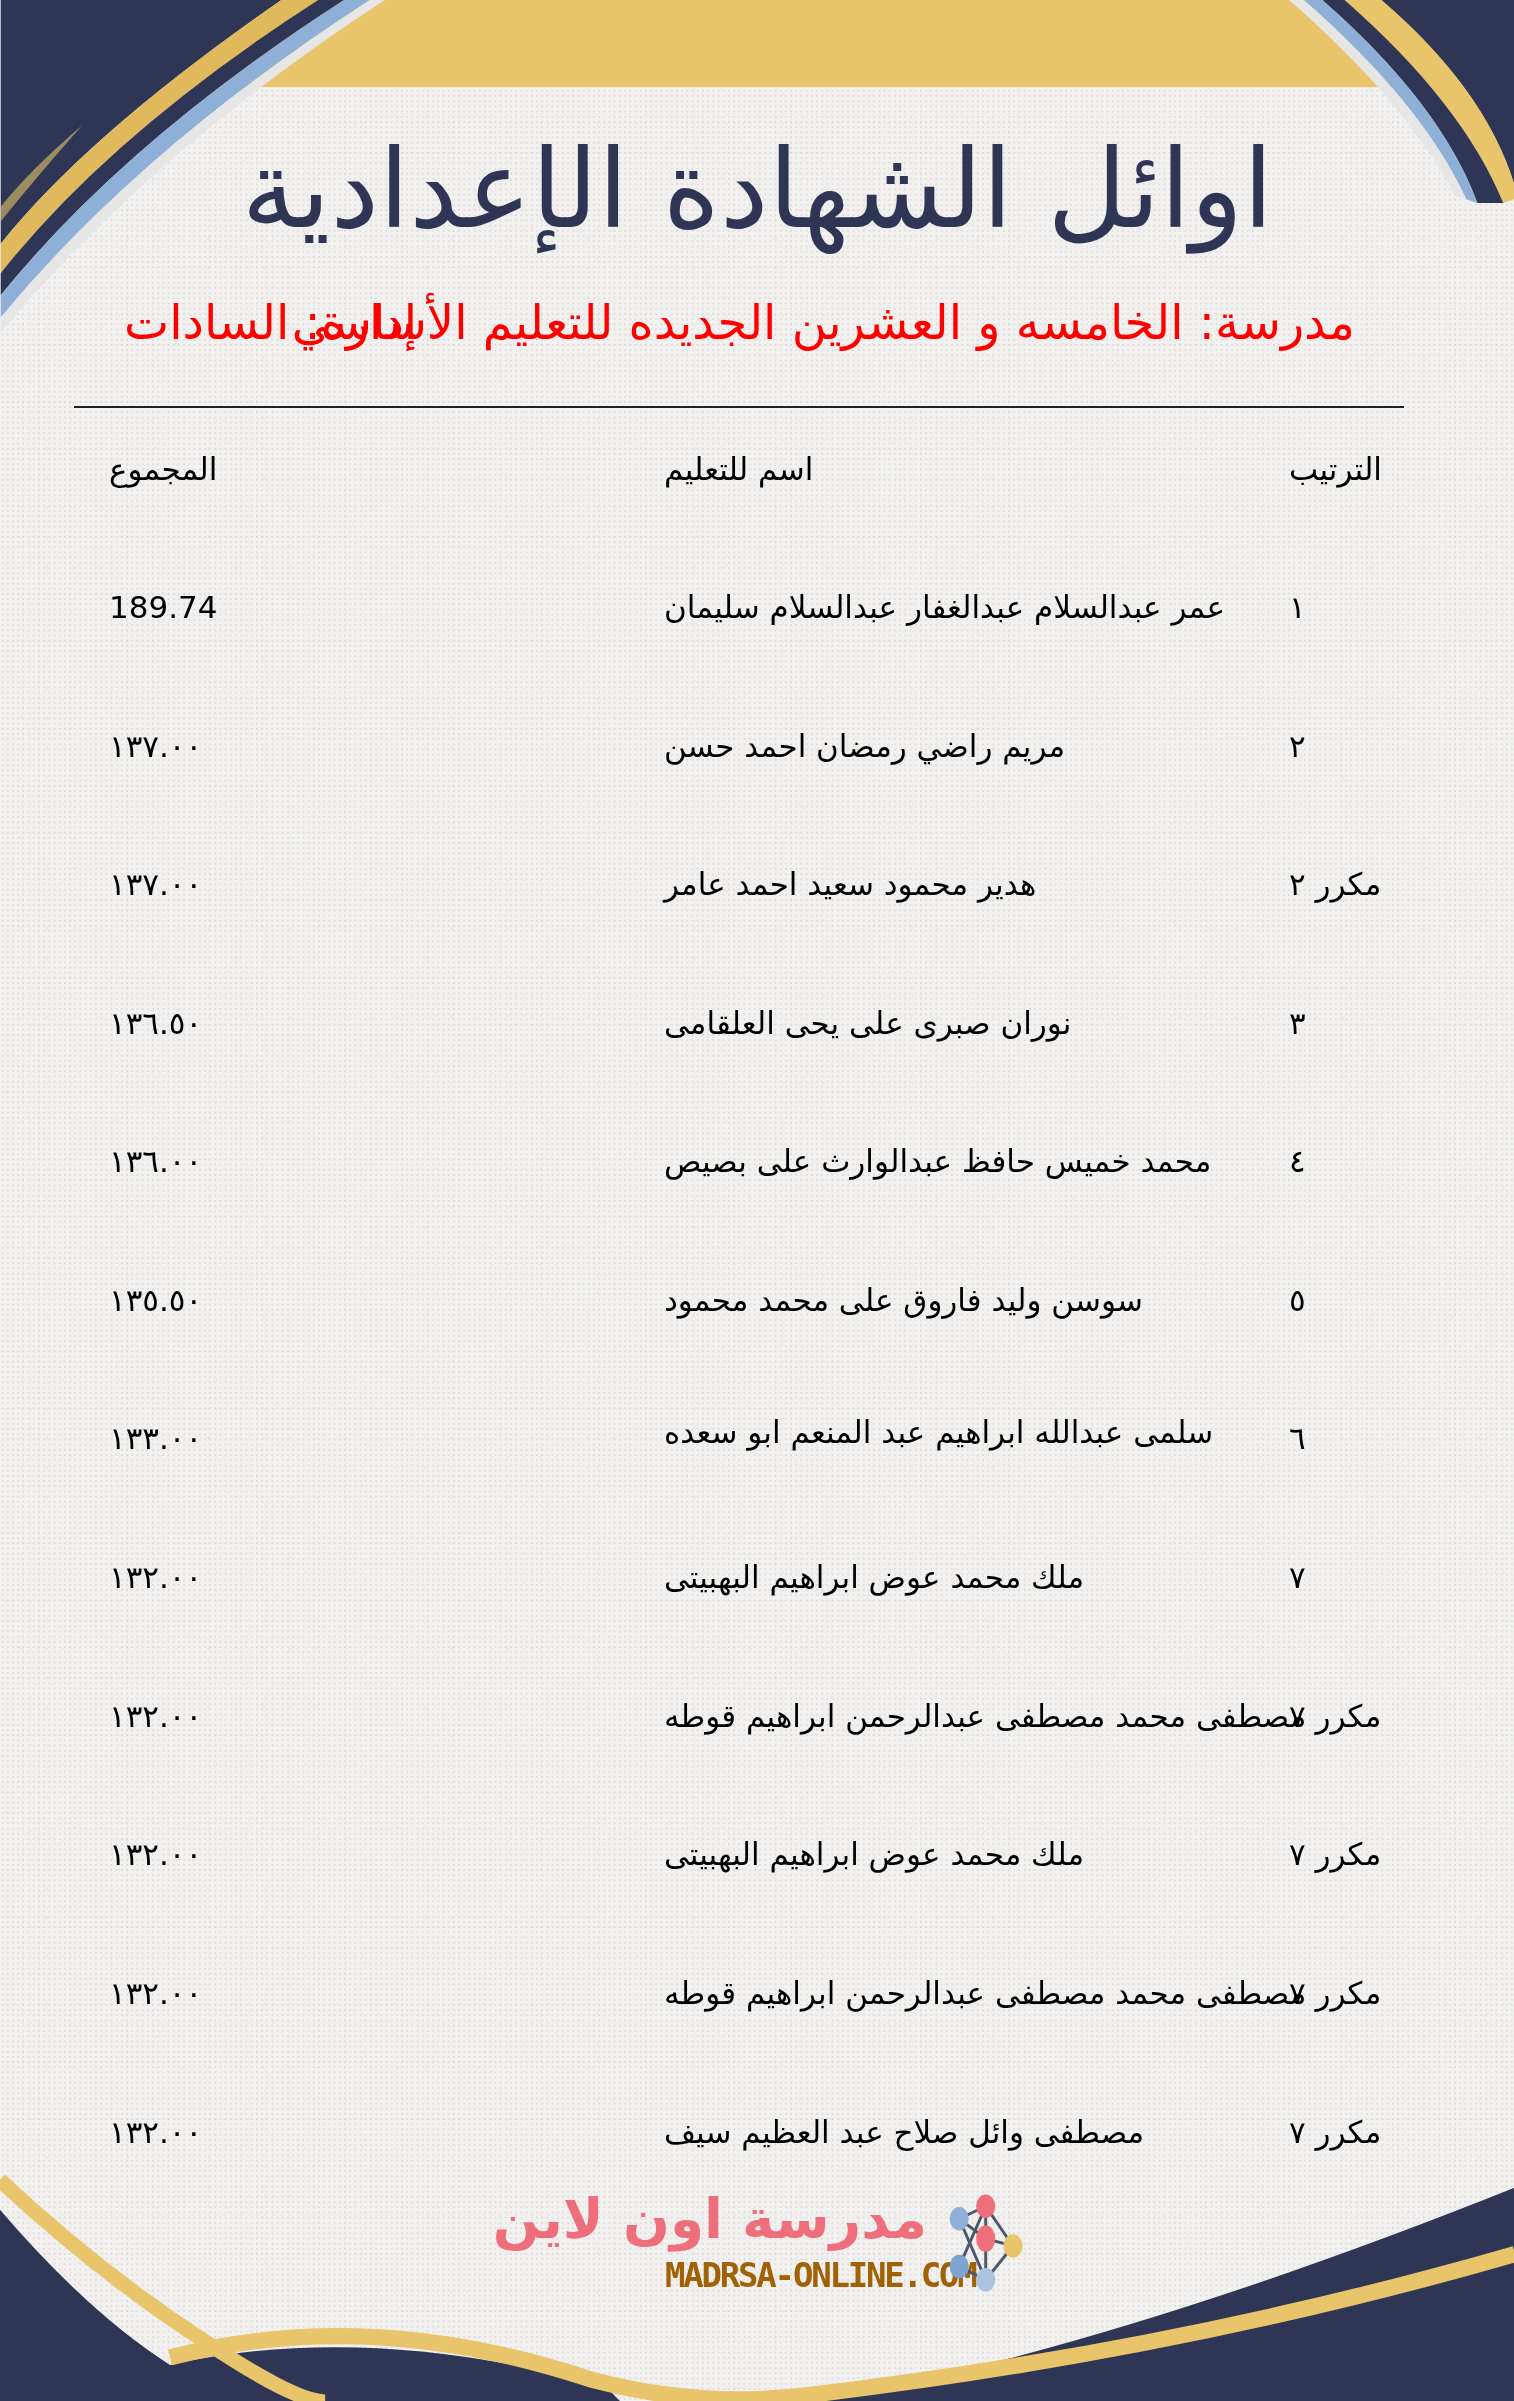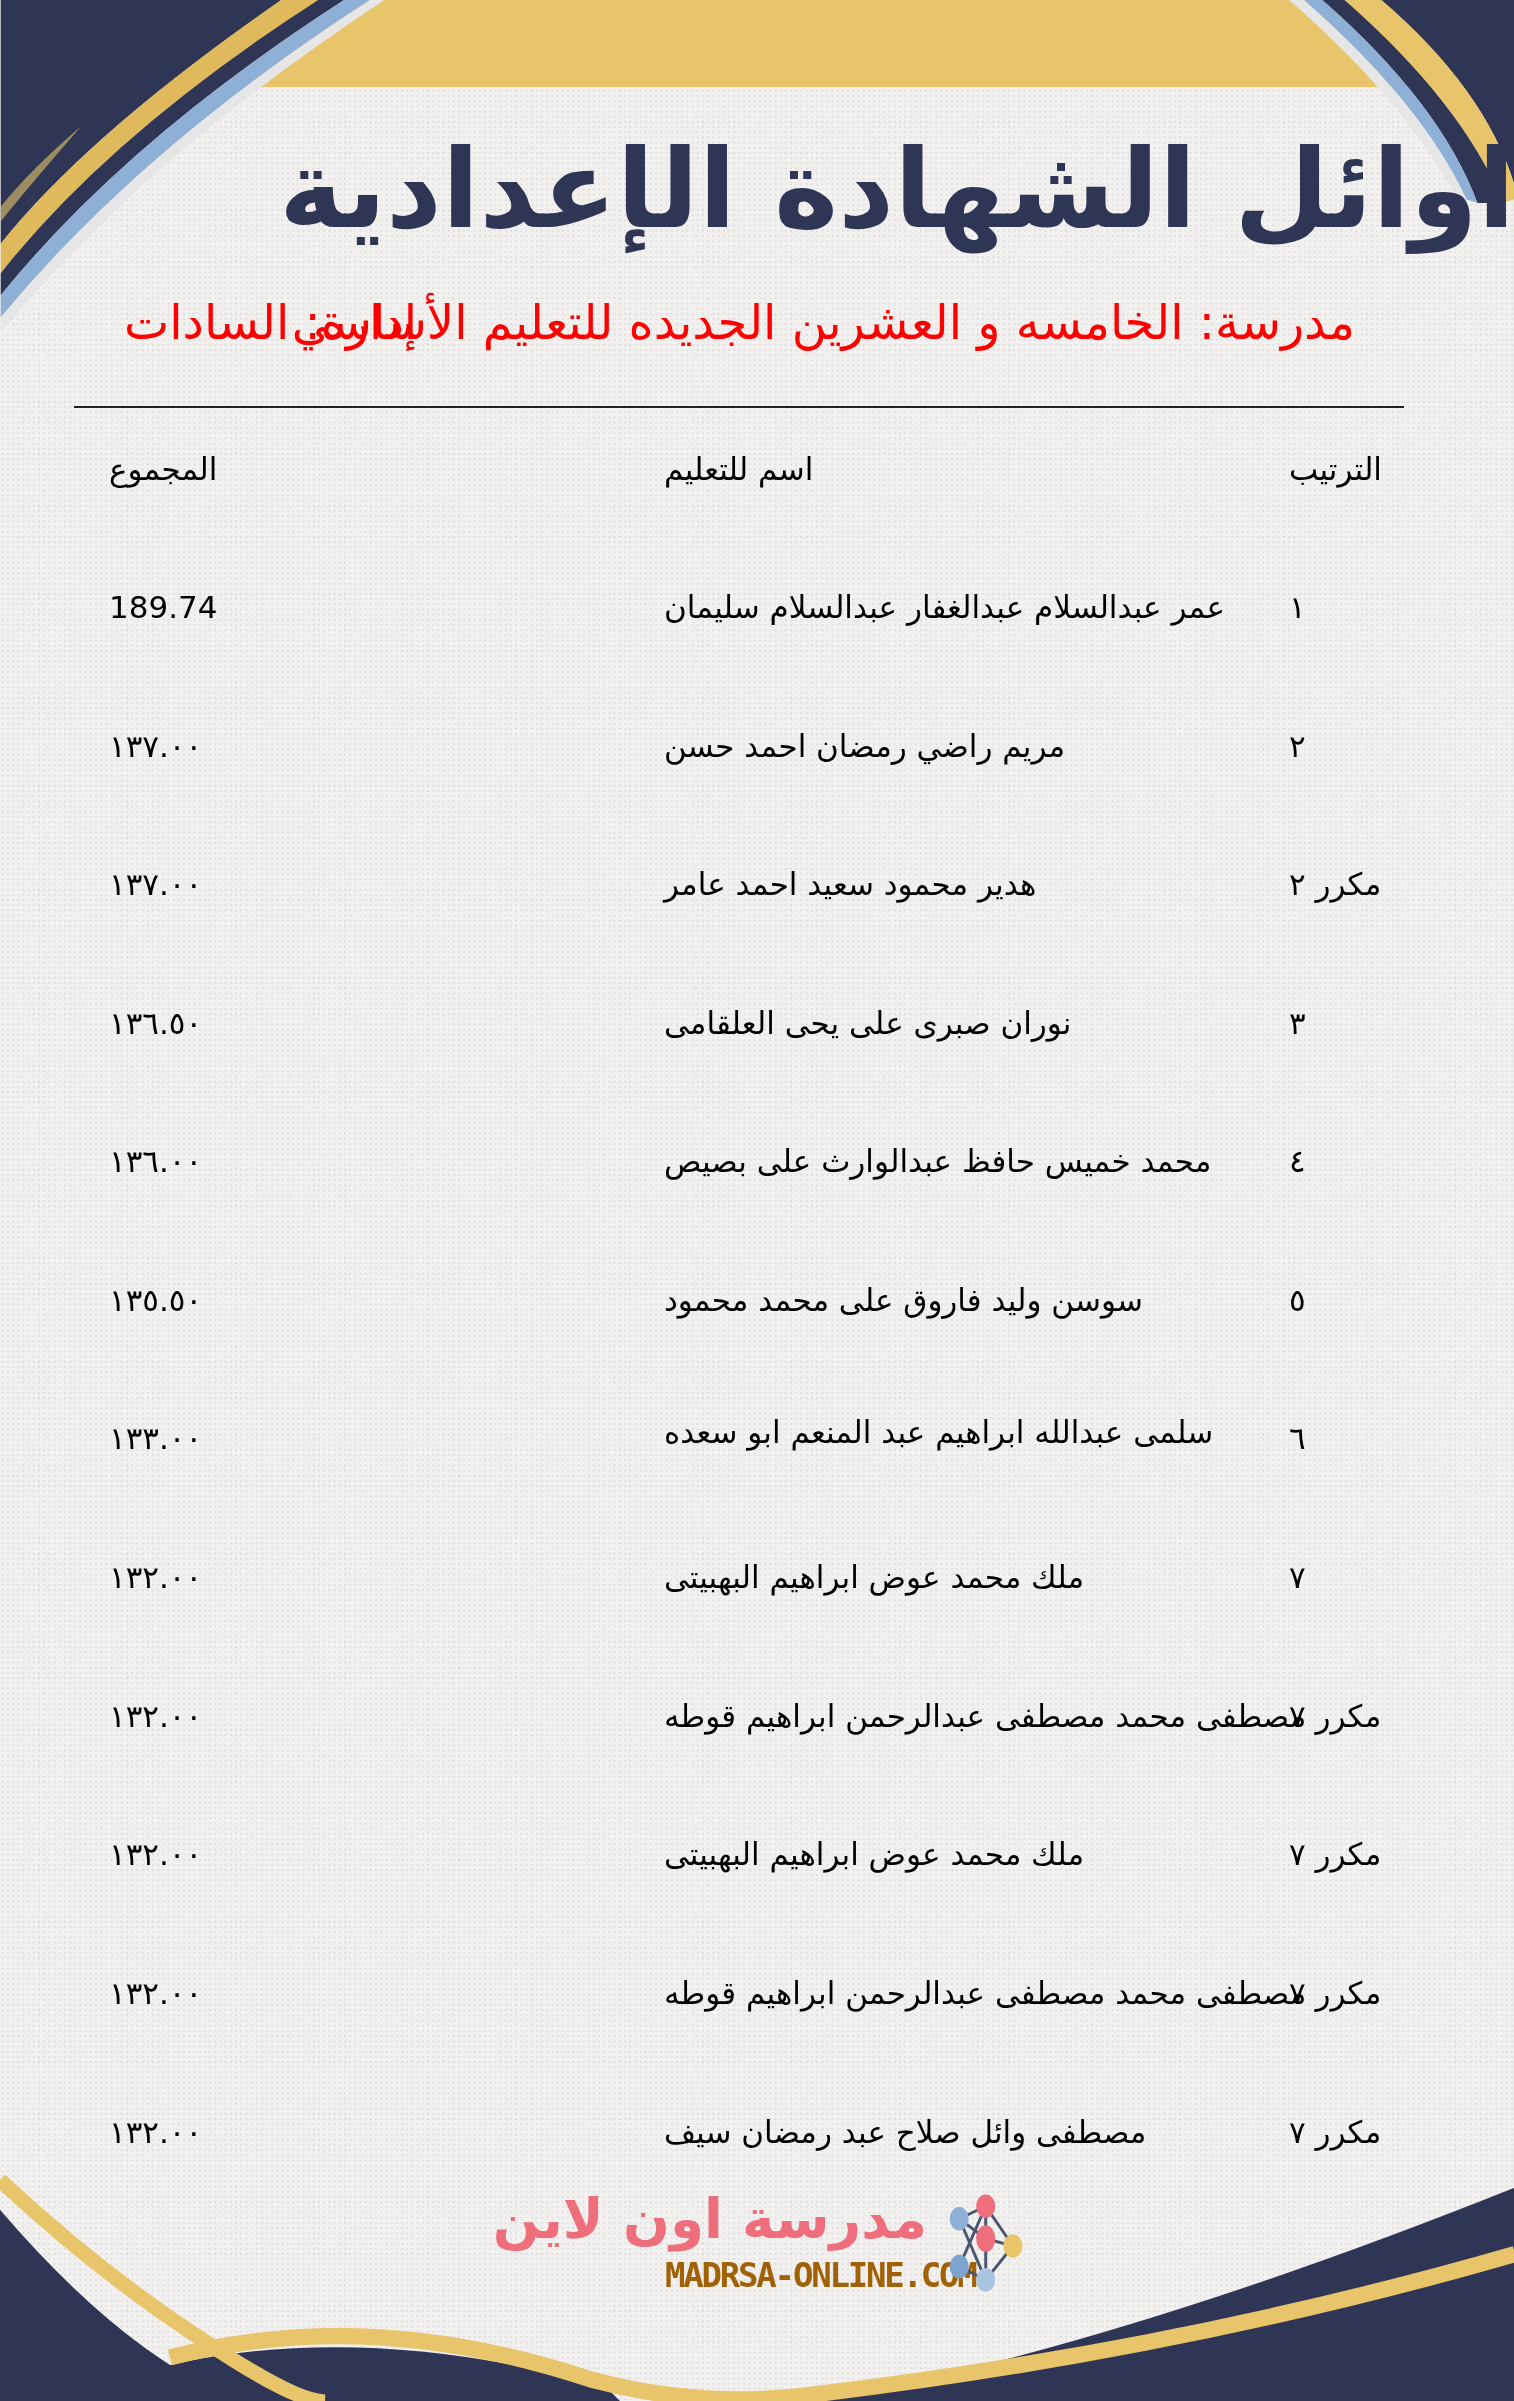--- a/index.html
+++ b/index.html
@@ -14,22 +14,22 @@
     background-image:
       radial-gradient(rgba(160,160,160,0.25) 0.7px, transparent 1px),
       radial-gradient(rgba(190,190,190,0.22) 0.7px, transparent 1.1px),
       radial-gradient(rgba(120,140,180,0.10) 0.7px, transparent 1.2px);
     background-size: 5.2px 5.2px, 8.1px 9.6px, 27px 30px;
     background-position: 0 0, 2.2px 3.7px, 6.7px 12.6px;
   }
   svg.deco { position: absolute; left: 0; top: 0; }
   .title {
     position: absolute; left: 0; right: 0; top: 126px;
-    text-align: right; direction: rtl;
-    font-size: 109px; font-weight: bold; color: #2f3655;
+    text-align: center; direction: rtl;
+    font-size: 109px; font-weight: normal; color: #2f3655;
     letter-spacing: 1.5px;
   }
   .subtitle {
     position: absolute; top: 294px; height: 52px;
     direction: rtl; font-size: 48px; color: #ff0000; white-space: nowrap;
   }
   .sub-school { right: 160px; }
   .sub-admin { left: 124px; }
   .divider {
     position: absolute; left: 74px; width: 1330px; top: 406px;
@@ -150,21 +150,21 @@
   <div class="cell col-name" style="top:1832px">ملك محمد عوض ابراهيم البهبيتى</div>
   <div class="cell col-total" style="top:1832px">١٣٢.٠٠</div>
 </div>
 <div>
   <div class="cell col-rank" style="top:1971px">مكرر ٧</div>
   <div class="cell col-name" style="top:1971px">مصطفى محمد مصطفى عبدالرحمن ابراهيم  قوطه</div>
   <div class="cell col-total" style="top:1971px">١٣٢.٠٠</div>
 </div>
 <div>
   <div class="cell col-rank" style="top:2110px">مكرر ٧</div>
-  <div class="cell col-name" style="top:2110px">مصطفى وائل صلاح عبد رمضان سيف</div>
+  <div class="cell col-name" style="top:2110px">مصطفى وائل صلاح عبد العظيم سيف</div>
   <div class="cell col-total" style="top:2110px">١٣٢.٠٠</div>
 </div>
 
 <div class="logo">
   <div class="logo-ar">مدرسة اون لاين</div>
   <div class="logo-en">MADRSA-ONLINE.COM</div>
   <svg class="logo-icon" width="81" height="103" viewBox="0 0 110 140">
     <g stroke="#4a5570" stroke-width="4" fill="none">
       <line x1="22" y1="35" x2="58" y2="18"></line>
       <line x1="22" y1="35" x2="58" y2="62"></line>

